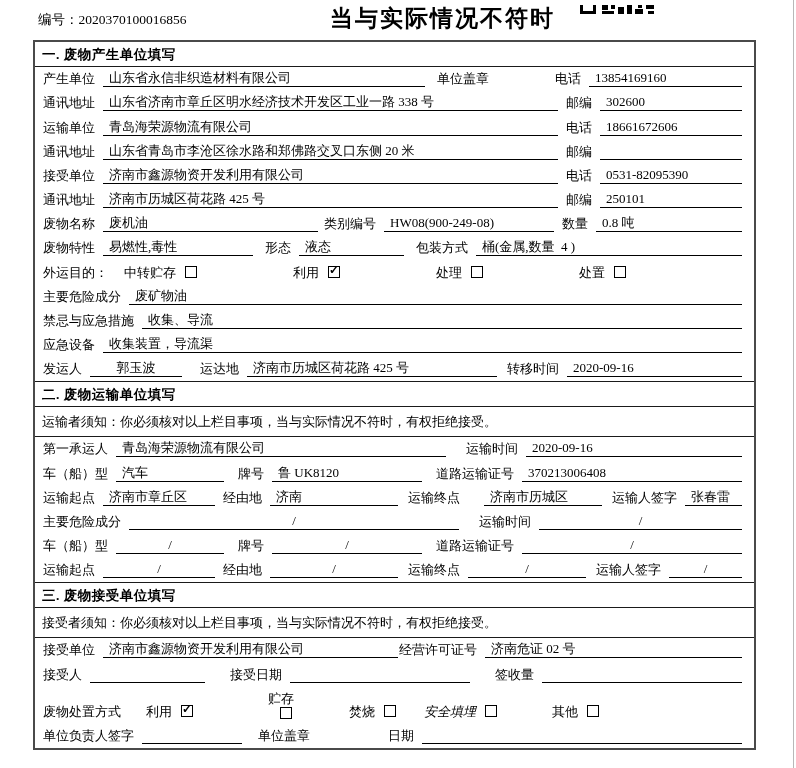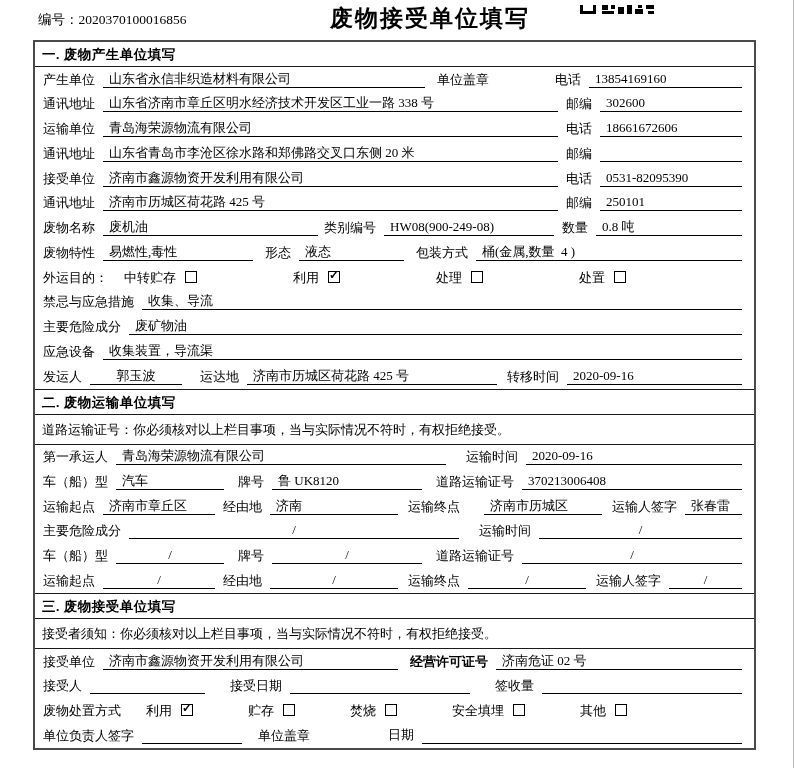--- a/index.html
+++ b/index.html
@@ -49,21 +49,21 @@
     margin-left:9px;margin-bottom:1px;position:relative;box-sizing:border-box;
   }
   .tick{position:absolute;left:0px;top:-3px;font-size:12px;font-weight:bold;line-height:12px;}
   #print-time{position:absolute;left:36px;top:795px;font-size:15px;white-space:pre;}
 </style>
 </head>
 <body>
 
 <div id="doc-number"><span>编号：</span><span>2020370100016856</span></div>
 
-<div id="title">废物接受单位填写</div>
+<div id="title">当与实际情况不符时</div>
 
 <div id="qr">
   <svg width="74" height="9" viewBox="0 0 74 9" xmlns="http://www.w3.org/2000/svg">
     <rect x="0" y="0" width="3" height="9" fill="#000"></rect>
     <rect x="13" y="0" width="3" height="9" fill="#000"></rect>
     <rect x="0" y="6" width="16" height="3" fill="#000"></rect>
     <rect x="22" y="0" width="6" height="5" fill="#000"></rect>
     <rect x="22" y="6" width="12" height="3" fill="#000"></rect>
     <rect x="31" y="0" width="4" height="4" fill="#000"></rect>
     <rect x="38" y="2" width="6" height="7" fill="#000"></rect>
@@ -145,41 +145,41 @@
       <span class="chk" style="margin-left: 96px;">
         <span class="chk-lbl">处理</span>
         <span class="box"></span>
       </span>
       <span class="chk" style="margin-left: 96px;">
         <span class="chk-lbl">处置</span>
         <span class="box"></span>
       </span>
     </div>
     <div class="row">
+      <span class="lbl">主要危险成分</span>
+      <span class="val grow">废矿物油</span>
+    </div>
+    <div class="row">
       <span class="lbl">禁忌与应急措施</span>
       <span class="val grow">收集、导流</span>
-    </div>
-    <div class="row">
-      <span class="lbl">主要危险成分</span>
-      <span class="val grow">废矿物油</span>
     </div>
     <div class="row">
       <span class="lbl">应急设备</span>
       <span class="val grow">收集装置，导流渠</span>
     </div>
     <div class="row">
       <span class="lbl">发运人</span>
       <span class="val center" style="width: 92px;">郭玉波</span>
       <span class="lbl" style="margin-left: 18px;">运达地</span>
       <span class="val" style="width: 250px;">济南市历城区荷花路 425 号</span>
       <span class="lbl" style="margin-left: 10px;">转移时间</span>
       <span class="val grow">2020-09-16</span>
     </div>
     <div class="section-head bt">二. 废物运输单位填写</div>
-    <div class="note-row">道路运输证号：你必须核对以上栏目事项，当与实际情况不符时，有权拒绝接受。</div>
+    <div class="note-row">运输者须知：你必须核对以上栏目事项，当与实际情况不符时，有权拒绝接受。</div>
     <div class="row">
       <span class="lbl">第一承运人</span>
       <span class="val" style="width: 330px;">青岛海荣源物流有限公司</span>
       <span class="lbl" style="margin-left: 20px;">运输时间</span>
       <span class="val grow">2020-09-16</span>
     </div>
     <div class="row">
       <span class="lbl">车（船）型</span>
       <span class="val" style="width: 108px;">汽车</span>
       <span class="lbl" style="margin-left: 14px;">牌号</span>
@@ -219,60 +219,60 @@
       <span class="lbl" style="margin-left: 10px;">运输终点</span>
       <span class="val center" style="width: 118px;">/</span>
       <span class="lbl" style="margin-left: 10px;">运输人签字</span>
       <span class="val grow center">/</span>
     </div>
     <div class="section-head bt">三. 废物接受单位填写</div>
     <div class="note-row">接受者须知：你必须核对以上栏目事项，当与实际情况不符时，有权拒绝接受。</div>
     <div class="row">
       <span class="lbl">接受单位</span>
       <span class="val" style="width: 295px;">济南市鑫源物资开发利用有限公司</span>
-      <span class="lbl" style="margin-left: 12px; font-weight: bold;">经营许可证号</span>
+      <span class="lbl" style="margin-left: 1px;">经营许可证号</span>
       <span class="val grow">济南危证 02 号</span>
     </div>
     <div class="row">
       <span class="lbl">接受人</span>
       <span class="val" style="width: 115px;"></span>
       <span class="lbl" style="margin-left: 25px;">接受日期</span>
       <span class="val" style="width: 180px;"></span>
       <span class="lbl" style="margin-left: 25px;">签收量</span>
       <span class="val grow"></span>
     </div>
     <div class="row">
       <span class="lbl">废物处置方式</span>
       <span class="chk" style="margin-left: 25px;">
         <span class="chk-lbl">利用</span>
         <span class="box">
           <span class="tick">✓</span>
         </span>
       </span>
-      <span class="chk" style="margin-left: 55px;">
+      <span class="chk" style="margin-left: 75px; flex-direction: column;">
         <span class="chk-lbl">贮存</span>
         <span class="box"></span>
       </span>
       <span class="chk" style="margin-left: 55px;">
         <span class="chk-lbl">焚烧</span>
         <span class="box"></span>
       </span>
-      <span class="chk" style="margin-left: 55px;">
+      <span class="chk" style="margin-left: 28px; font-style: italic;">
         <span class="chk-lbl">安全填埋</span>
         <span class="box"></span>
       </span>
       <span class="chk" style="margin-left: 55px;">
         <span class="chk-lbl">其他</span>
         <span class="box"></span>
       </span>
     </div>
     <div class="row">
       <span class="lbl">单位负责人签字</span>
       <span class="val" style="width: 100px;"></span>
       <span class="lbl" style="margin-left: 16px;">单位盖章</span>
-      <span class="lbl" style="margin-left: 78px; font-family: Liberation Mono, monospace;">日期</span>
+      <span class="lbl" style="margin-left: 78px;">日期</span>
       <span class="val grow"></span>
     </div>
   </div>
 
 <div id="print-time"><span>打印时间：</span><span>2020-09-16 10:49:51</span></div>
 
 <div id="page-edge"></div>
 
 </body></html>

